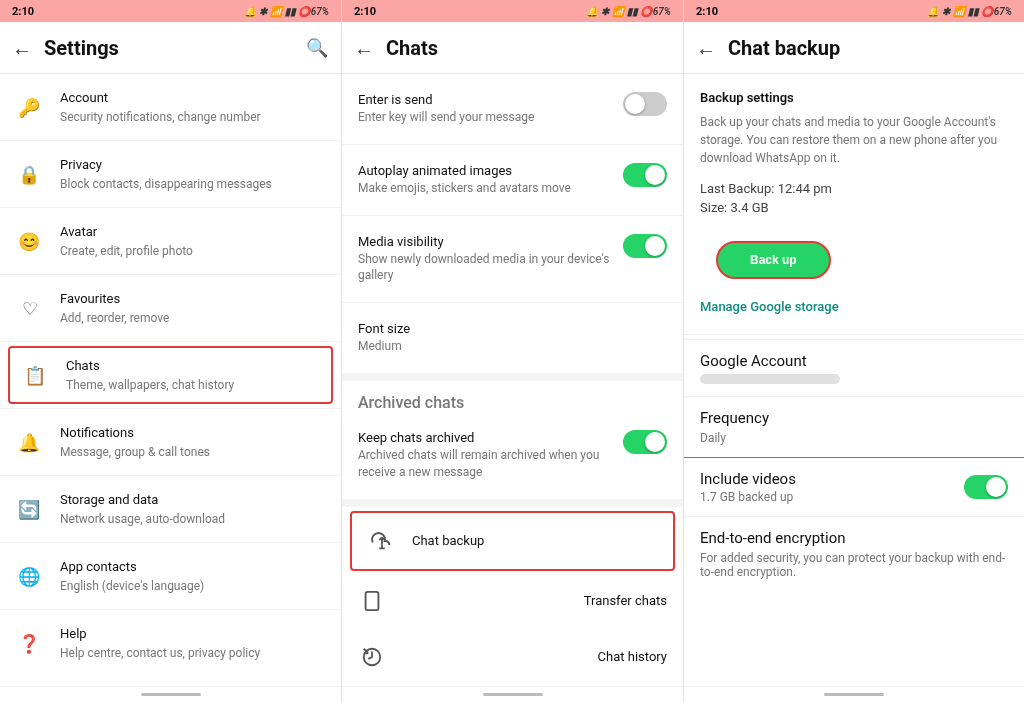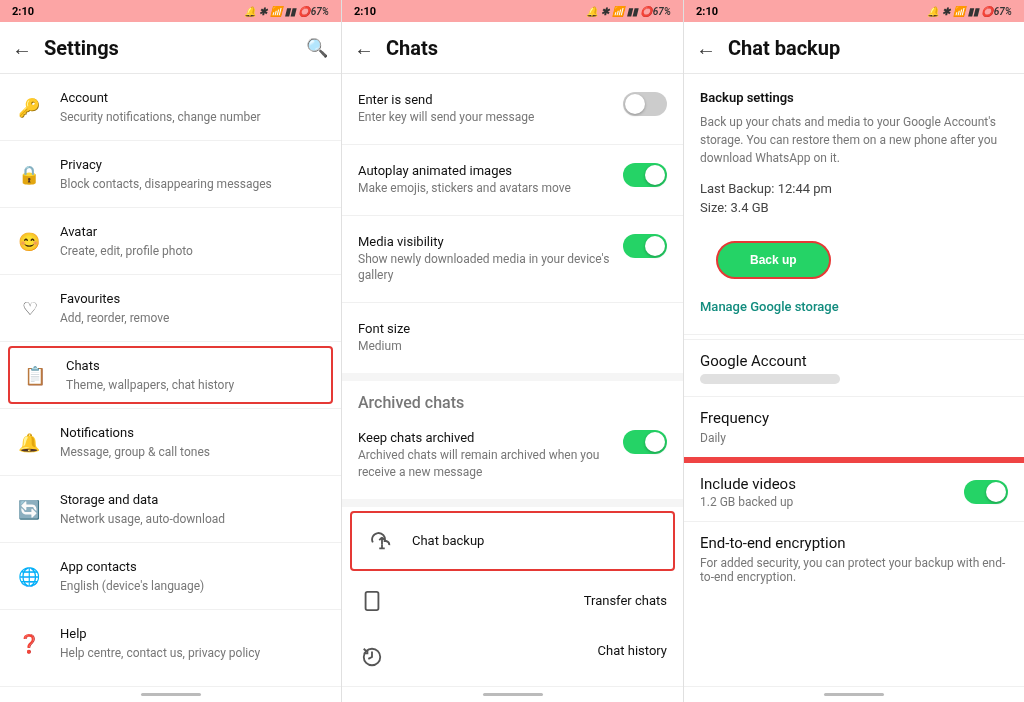--- a/index.html
+++ b/index.html
@@ -245,21 +245,21 @@
       background: #e0e0e0;
       border-radius: 5px;
       width: 140px;
       margin-top: 4px;
     }
     .backup-row-with-toggle {
       display: flex;
       align-items: center;
       justify-content: space-between;
       padding: 12px 16px;
-      border-top: 6px solid #ef4444;
+      border-top: 1px solid #ef4444;
     }
     .backup-row-left { flex: 1; }
     .backup-row-label2 {
       font-size: 15px;
       color: #111;
     }
     .backup-row-desc {
       font-size: 12px;
       color: #777;
       margin-top: 2px;
@@ -454,21 +454,21 @@
     <div class="chats-item" style="padding:14px 16px;gap:16px;display:flex;align-items:center;">
       <div class="row-icon">
         <svg width="22" height="22" viewBox="0 0 24 24" fill="none" stroke="#555" stroke-width="2">
           <rect x="5" y="2" width="14" height="20" rx="2"></rect>
           <line x1="12" y1="6" x2="12" y2="6" stroke-width="3"></line>
         </svg>
       </div>
       <div class="chats-item-label">Transfer chats</div>
     </div>
 
-    <div class="chats-item" style="padding:14px 16px;display:flex;align-items:flex-start;">
+    <div class="chats-item" style="padding:14px 16px;display:flex;align-items:center;">
       <div class="row-icon">
         <svg width="22" height="22" viewBox="0 0 24 24" fill="none" stroke="#555" stroke-width="2">
           <circle cx="12" cy="12" r="9"></circle>
           <polyline points="12 6 12 12 8 14"></polyline>
           <polyline points="3 3 6 6"></polyline>
           <path d="M3 8H7V4"></path>
         </svg>
       </div>
       <div class="chats-item-label">Chat history</div>
     </div>
@@ -509,21 +509,21 @@
     </div>
 
     <div class="backup-row">
       <div class="backup-row-label">Frequency</div>
       <div class="backup-row-value">Daily</div>
     </div>
 
     <div class="backup-row-with-toggle">
       <div class="backup-row-left">
         <div class="backup-row-label2">Include videos</div>
-        <div class="backup-row-desc">1.2 GB backed up</div>
+        <div class="backup-row-desc">1.7 GB backed up</div>
       </div>
       <div class="toggle on"></div>
     </div>
 
 
     <div class="backup-row">
       <div class="backup-row-label">End-to-end encryption</div>
       <div class="backup-row-value">For added security, you can protect your backup with end-to-end encryption.</div>
     </div>
 

